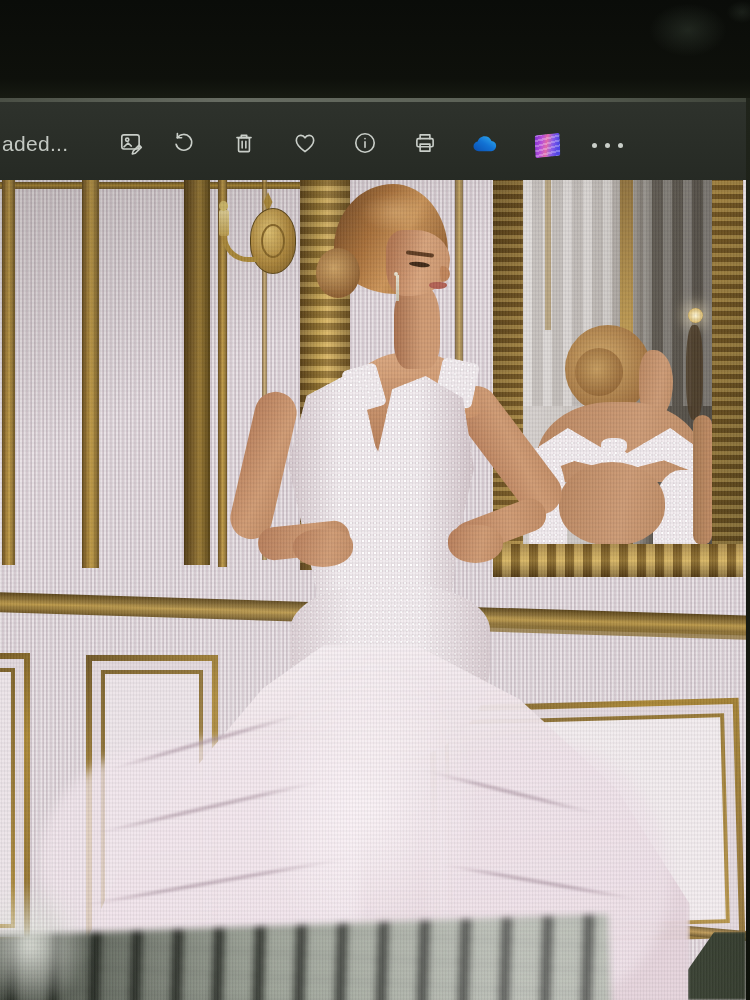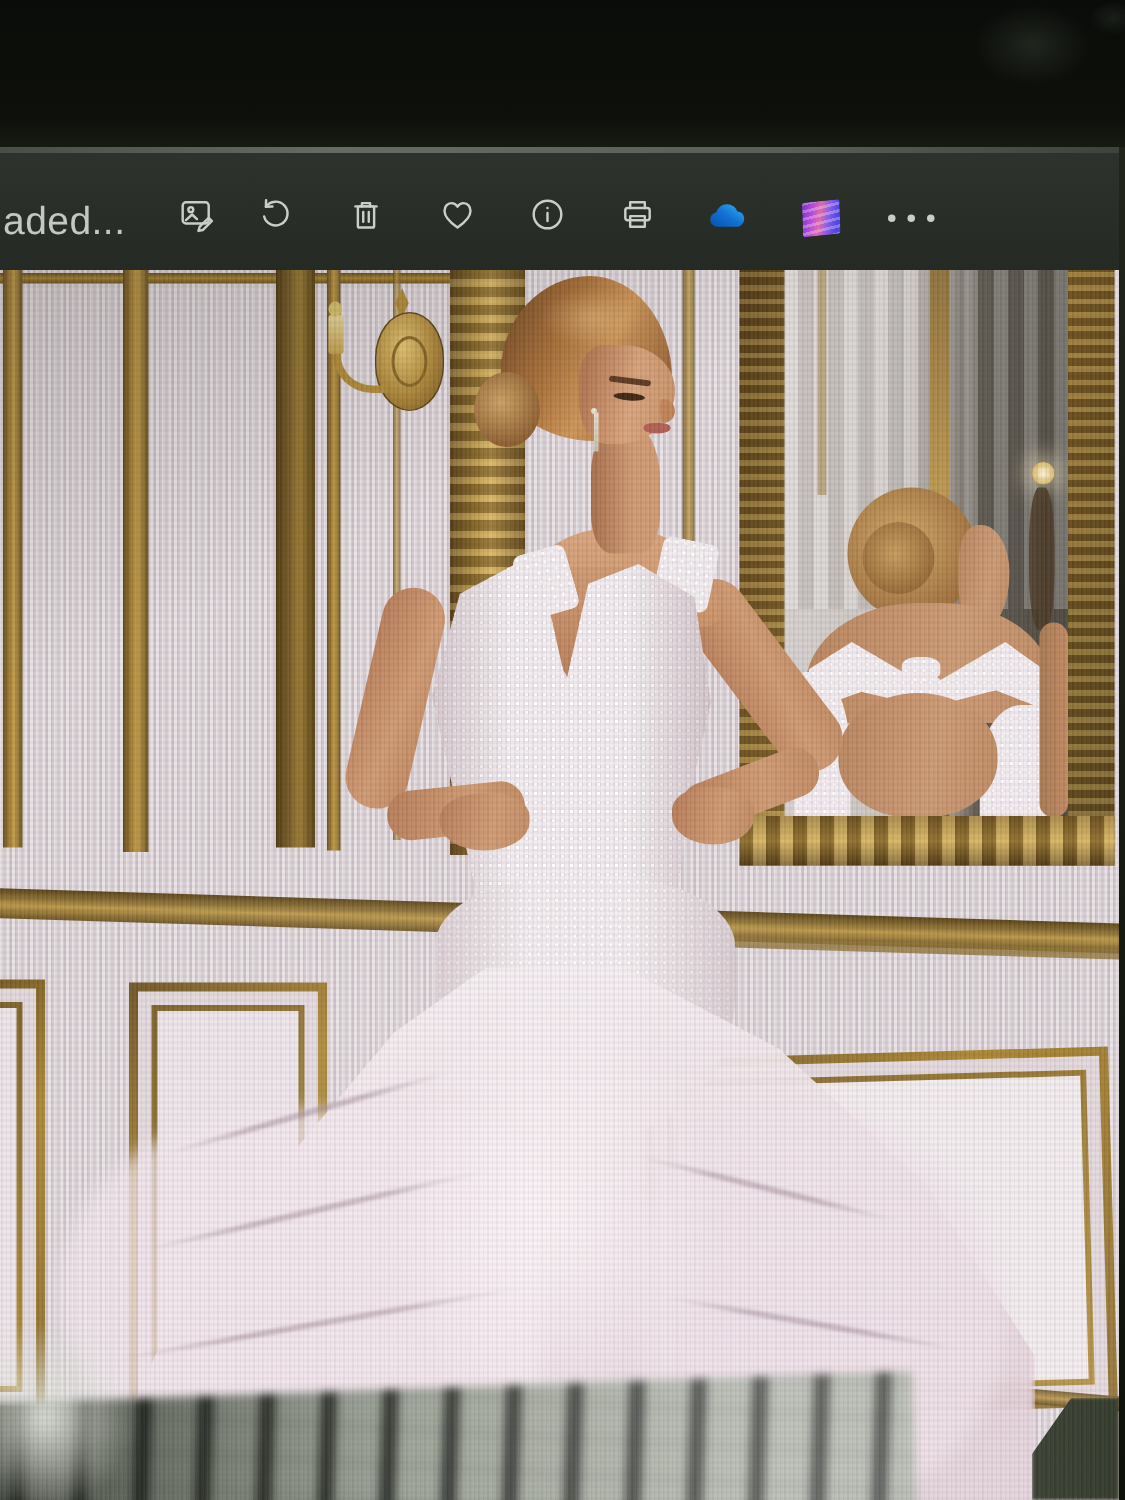--- a/index.html
+++ b/index.html
@@ -11,21 +11,21 @@
   #bezel-top{left:0;top:0;width:750px;height:98px;
     background-image:radial-gradient(55px 38px at 688px 30px,rgba(140,165,140,.16),transparent 70%),
       radial-gradient(22px 16px at 742px 12px,rgba(140,165,140,.12),transparent 70%),
       linear-gradient(180deg,#0a0c09,#0e100b 80%,#171a12);}
   #bezel-right{left:746px;top:98px;width:4px;height:902px;background:linear-gradient(180deg,#20241b,#0e110a);}
   #screen-edge{left:0;top:98px;width:746px;height:4px;
     background:linear-gradient(90deg,#4a4f45,#676c62 30%,#5a6055 70%,#3f443a);}
 
   
   #toolbar{left:0;top:102px;width:746px;height:78px;background:linear-gradient(180deg,#2e322c,#262a24);}
-  #tb-title{left:2px;top:30px;font-size:26px;color:#c3c8c2;letter-spacing:.3px;}
+  #tb-title{left:2px;top:30px;font-size:21px;color:#c3c8c2;letter-spacing:.3px;}
   .tb-btn{top:23px;width:40px;height:40px;display:flex;align-items:center;justify-content:center;}
   .tb-btn svg{stroke:#c9cec8;fill:none;stroke-width:1.5;stroke-linecap:round;stroke-linejoin:round;}
   #btn-edit{left:111px}#btn-rotate{left:164px}#btn-delete{left:224px}#btn-heart{left:285px}
   #btn-info{left:345px}#btn-print{left:405px}#btn-cloud{left:466px}#btn-color{left:527px}#btn-more{left:587px}
   .color-tile{width:25px;height:23px;border-radius:2px;transform:skewY(-4deg) rotate(-2deg);
     background-image:repeating-linear-gradient(172deg,rgba(255,255,255,.28) 0 2px,transparent 2px 5px),
       linear-gradient(100deg,#7d2fcf,#b84fd8 28%,#e06aa8 46%,#8b5ce8 66%,#4f46e5 88%);}
   .dots{display:flex;gap:8px;}
   .dots i{width:5px;height:5px;border-radius:50%;background:#c9cec8;}
 

